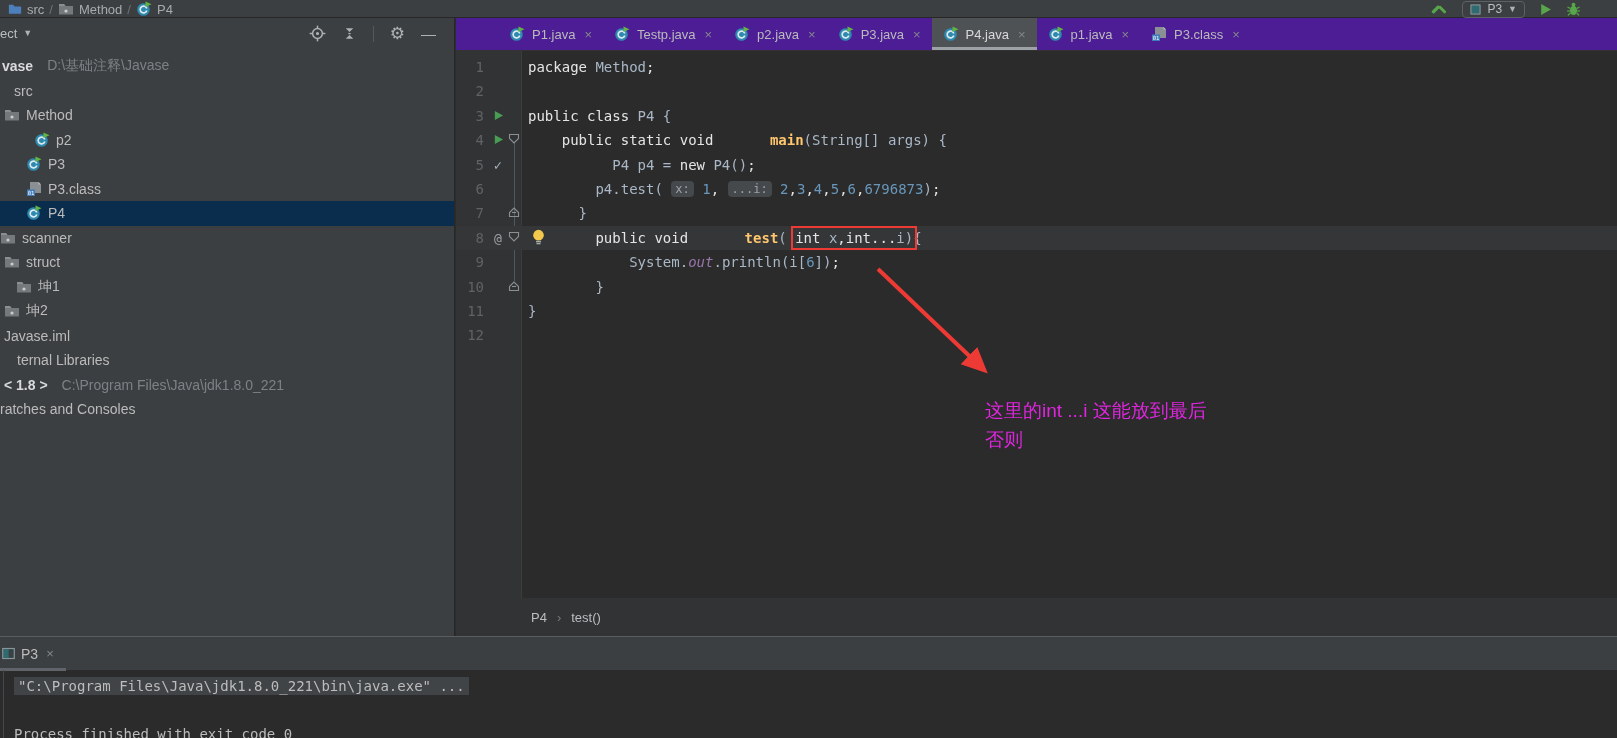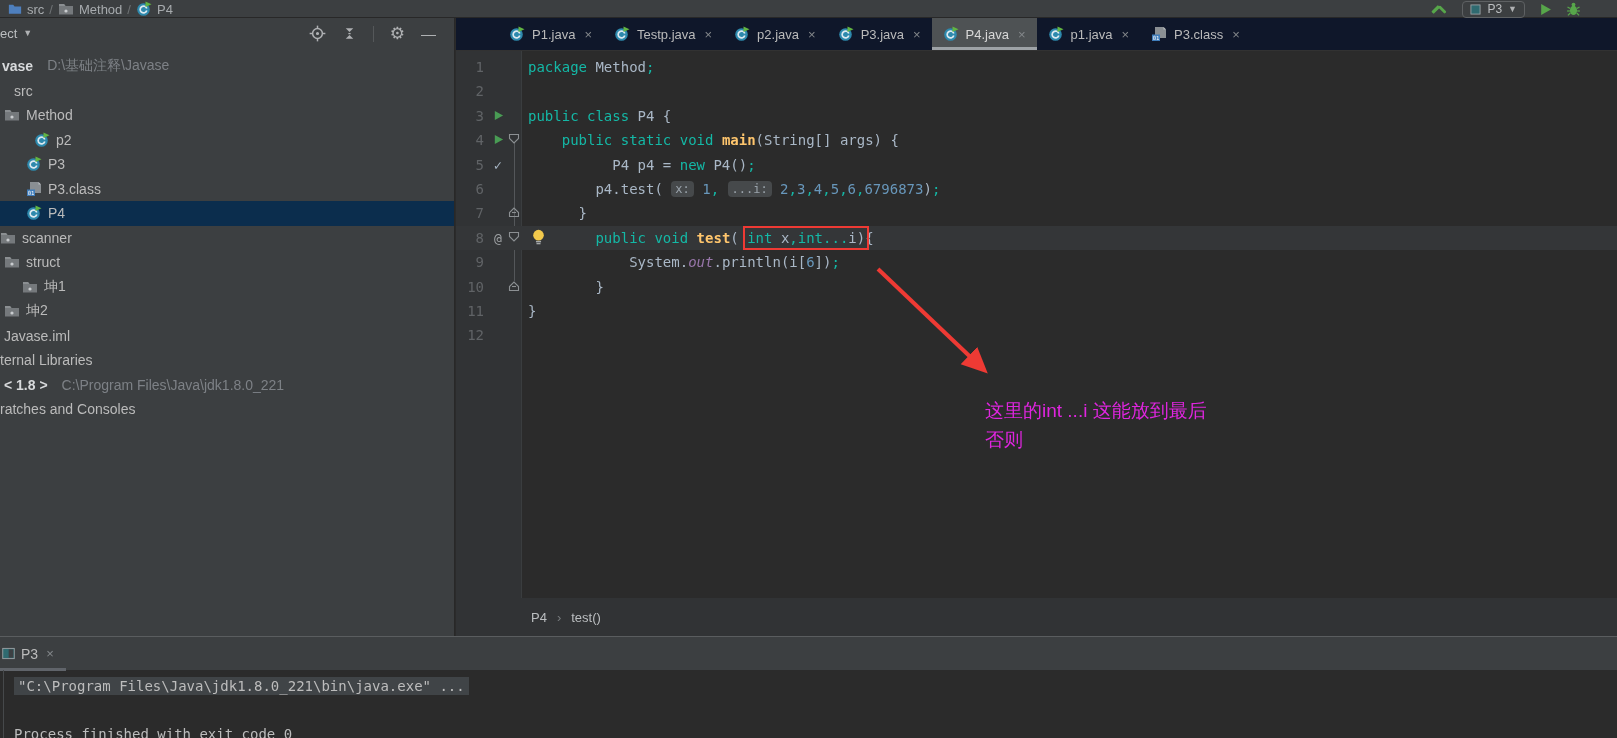--- a/index.html
+++ b/index.html
@@ -29,21 +29,21 @@
   .hdr-div { width:1px; height:16px; background:#55585a; }
   #tree { position:absolute; left:0; top:36px; width:100%; }
   .trow { height:24.5px; display:flex; align-items:center; gap:6px; font-size:14px;
           color:#bbbbbb; white-space:nowrap; }
   .trow.sel { background:#0b2d4d; }
   .trow .tbold { font-weight:bold; color:#d8dadc; }
   .trow .tpath { color:#7d8186; margin-left:8px; }
 
   
   #tabbar { position:absolute; left:456px; top:18px; right:0; height:33px;
-            background:#0f172a; border-bottom:1px solid #323232; display:flex;
+            background:#4c1d95; border-bottom:1px solid #323232; display:flex;
             align-items:stretch; padding-left:42px; }
   .etab { display:flex; align-items:center; gap:7px; padding:0 11px; font-size:13px;
           color:#bbbbbb; position:relative; }
   .etab.active { background:#4e5254; color:#d8d8d8; }
   .etab.active::after { content:""; position:absolute; left:0; right:0; bottom:0;
           height:3px; background:#9da2a6; }
   .tab-close { color:#84888b; font-size:13px; margin-left:2px; }
 
   
   #editor { position:absolute; left:456px; top:51px; right:0; height:547px;
@@ -52,24 +52,24 @@
               background:#313335; border-right:1px solid #3a3d3f; }
   #code { position:absolute; left:0; top:4px; width:100%; }
   .crow { position:relative; height:24.4px; font-family:"DejaVu Sans Mono", monospace;
           font-size:14px; line-height:24.4px; white-space:pre; }
   .crow.cur { background:#343638; }
   .lnum { position:absolute; left:0; width:28px; text-align:right; color:#606366; }
   .gslot1 { position:absolute; left:34px; width:16px; text-align:center; }
   .gslot2 { position:absolute; left:52px; width:13px; }
   .gbulb  { position:absolute; left:76px; top:3px; }
   .ctext { position:absolute; left:72px; }
-  .tk-kw   { color:#14b8a6; }
+  .tk-kw   { color:#e5e5e5; }
   .tk-d    { color:#a9b7c6; }
   .tk-num  { color:#6897bb; }
-  .tk-decl { color:#ffc66d; font-weight:bold; }
+  .tk-decl { color:#ffc66d; font-weight:bold;margin-left:48px; }
   .tk-field{ color:#9876aa; font-style:italic; }
   .tk-hint { display:inline-block; background:#46494b; color:#9aa3ab; border-radius:4px;
              font-size:12px; line-height:16px; padding:0 4px; vertical-align:1px; }
   .red-box { outline:2px solid #ee3a34; outline-offset:2px; }
   .gat { color:#9da0a3; font-size:13px; font-family:"DejaVu Sans Mono",monospace; }
   .gcheck { color:#a3b1bf; font-size:14px; }
   #foldline { position:absolute; left:58px; width:1px; background:#54575a; }
 
   
   #arrow-svg { position:absolute; left:860px; top:255px; pointer-events:none; }
@@ -278,21 +278,21 @@
       <div class="trow" style="padding-left: 4px;">
         <span class="ico">
           <svg width="16" height="16" viewBox="0 0 16 16">
             <path d="M1 3h5l1.5 2H15v8.5H1z" fill="#75797c"></path>
             <path d="M1 3h5l1.5 2H1z" fill="#8b8f92"></path>
             <circle cx="8" cy="10" r="1.6" fill="#c9cccf"></circle>
           </svg>
         </span>
         <span>struct</span>
       </div>
-      <div class="trow" style="padding-left: 22px;">
+      <div class="trow" style="padding-left: 16px;">
         <span class="ico">
           <svg width="16" height="16" viewBox="0 0 16 16">
             <path d="M1 3h5l1.5 2H15v8.5H1z" fill="#75797c"></path>
             <path d="M1 3h5l1.5 2H1z" fill="#8b8f92"></path>
             <circle cx="8" cy="10" r="1.6" fill="#c9cccf"></circle>
           </svg>
         </span>
         <span>坤1</span>
       </div>
       <div class="trow" style="padding-left: 4px;">
@@ -301,21 +301,21 @@
             <path d="M1 3h5l1.5 2H15v8.5H1z" fill="#75797c"></path>
             <path d="M1 3h5l1.5 2H1z" fill="#8b8f92"></path>
             <circle cx="8" cy="10" r="1.6" fill="#c9cccf"></circle>
           </svg>
         </span>
         <span>坤2</span>
       </div>
       <div class="trow" style="padding-left: 4px;">
         <span>Javase.iml</span>
       </div>
-      <div class="trow" style="padding-left: 0px;">
+      <div class="trow" style="padding-left: 17px;">
         <span>ternal Libraries</span>
       </div>
       <div class="trow" style="padding-left: 4px;">
         <span class="tbold">&lt; 1.8 &gt;</span>
         <span class="tpath">C:\Program Files\Java\jdk1.8.0_221</span>
       </div>
       <div class="trow" style="padding-left: 0px;">
         <span>ratches and Consoles</span>
       </div>
     </div>

